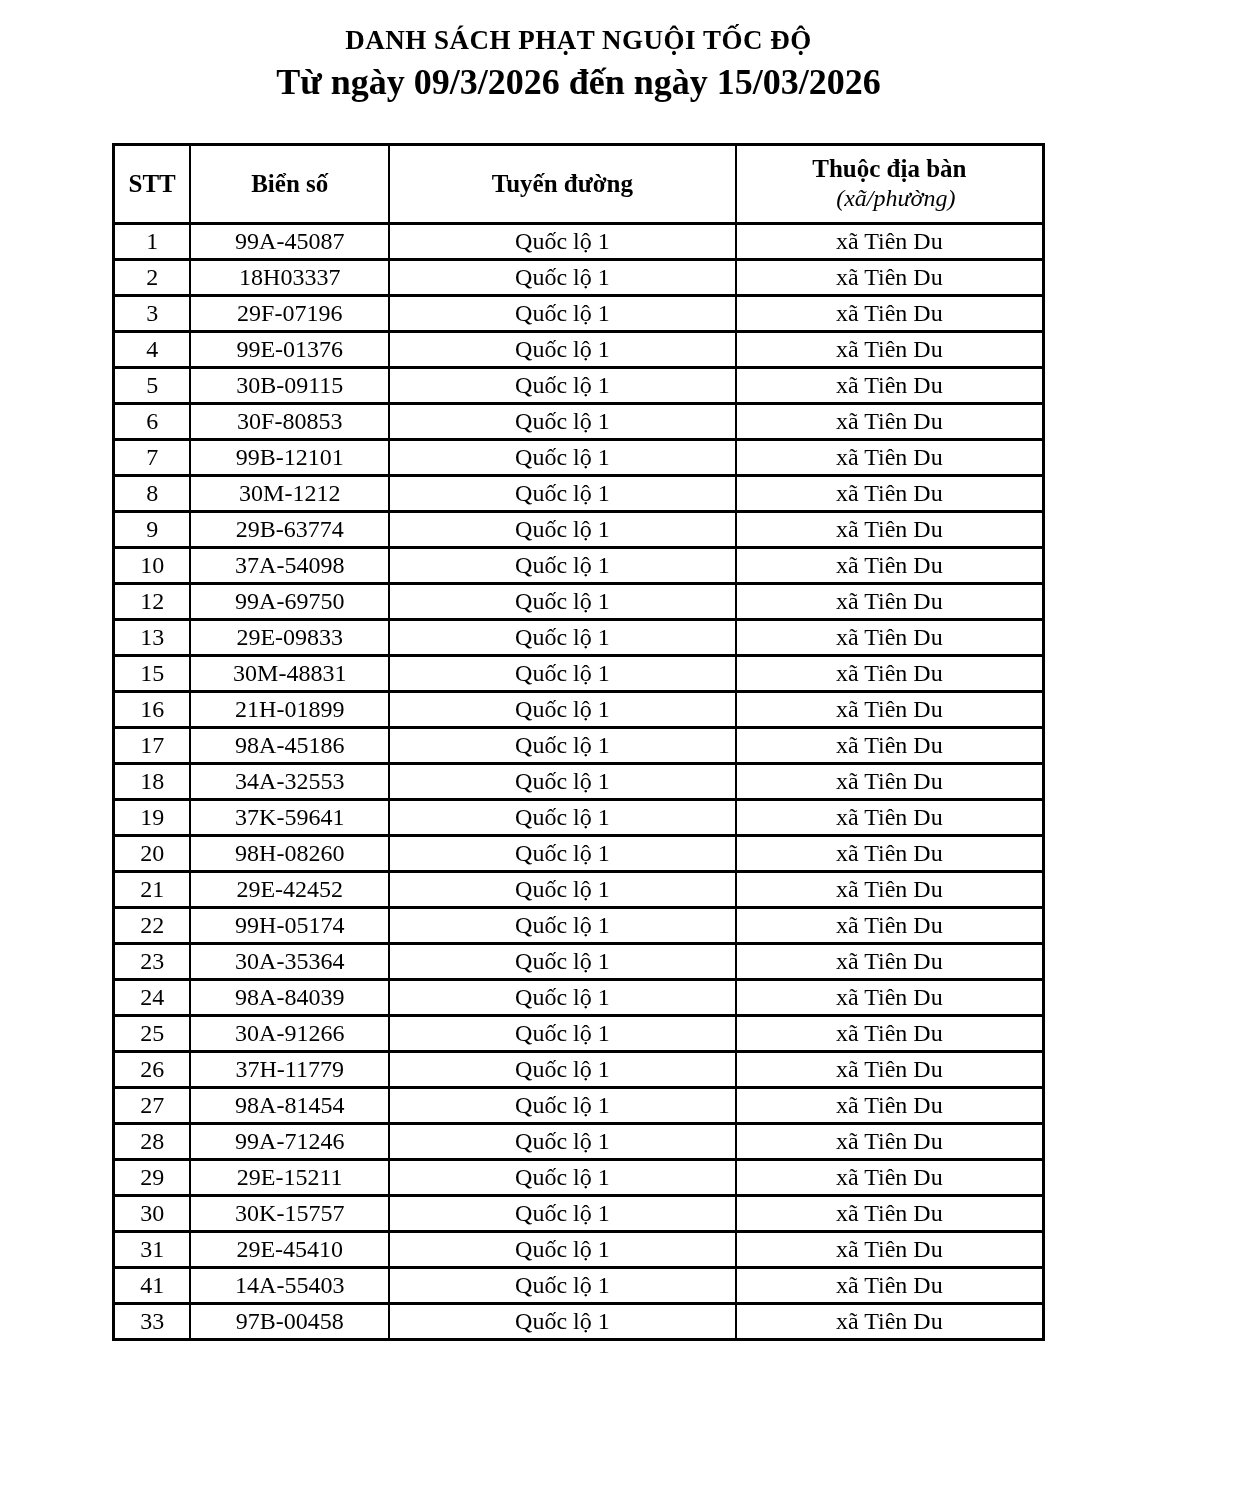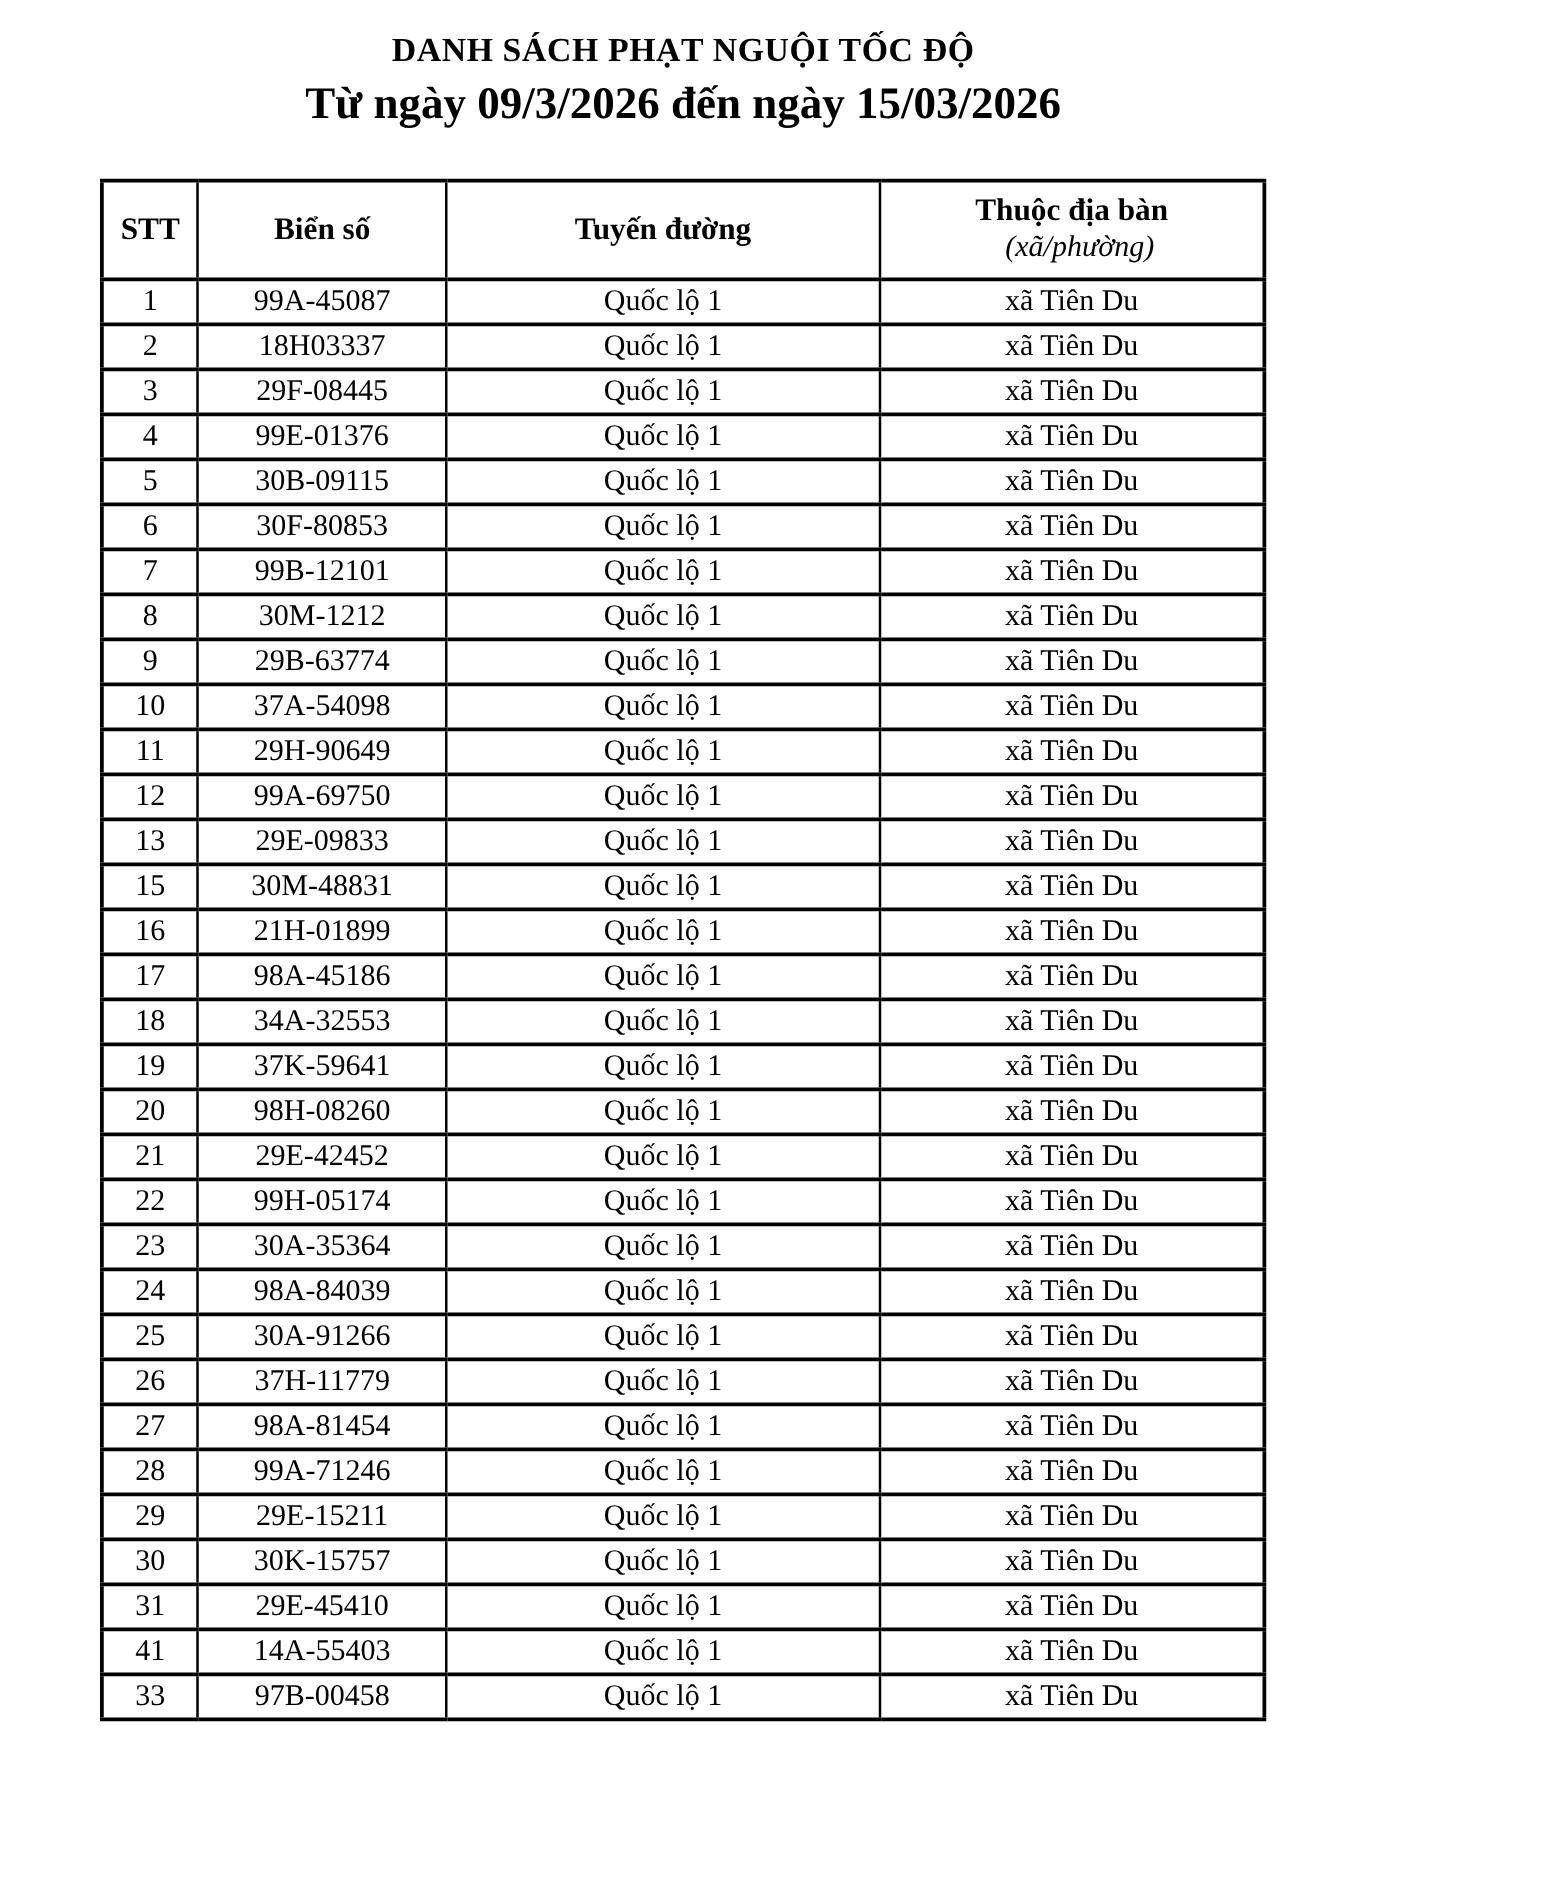--- a/index.html
+++ b/index.html
@@ -11,21 +11,21 @@
   }
   .page {
     position: relative;
     width: 1240px;
     height: 1508px;
     background: #ffffff;
     overflow: hidden;
   }
   .content {
     width: 933px;
-    margin-left: 80px;
+    margin-left: 112px;
     border-radius: 12px;
   }
   .doc-title {
     margin: 0;
     padding-top: 24px;
     text-align: center;
     font-weight: bold;
     font-size: 27px;
     line-height: 1.25;
     letter-spacing: 0.5px;
@@ -109,21 +109,21 @@
 
   <tr>
     <td class="col-stt">2</td>
     <td class="col-plate">18H03337</td>
     <td class="col-route">Quốc lộ 1</td>
     <td class="col-area">xã Tiên Du</td>
   </tr>
 
   <tr>
     <td class="col-stt">3</td>
-    <td class="col-plate">29F-08445</td>
+    <td class="col-plate">29F-07196</td>
     <td class="col-route">Quốc lộ 1</td>
     <td class="col-area">xã Tiên Du</td>
   </tr>
 
   <tr>
     <td class="col-stt">4</td>
     <td class="col-plate">99E-01376</td>
     <td class="col-route">Quốc lộ 1</td>
     <td class="col-area">xã Tiên Du</td>
   </tr>
@@ -163,26 +163,20 @@
     <td class="col-area">xã Tiên Du</td>
   </tr>
 
   <tr>
     <td class="col-stt">10</td>
     <td class="col-plate">37A-54098</td>
     <td class="col-route">Quốc lộ 1</td>
     <td class="col-area">xã Tiên Du</td>
   </tr>
 
-  <tr>
-    <td class="col-stt">11</td>
-    <td class="col-plate">29H-90649</td>
-    <td class="col-route">Quốc lộ 1</td>
-    <td class="col-area">xã Tiên Du</td>
-  </tr>
 
   <tr>
     <td class="col-stt">12</td>
     <td class="col-plate">99A-69750</td>
     <td class="col-route">Quốc lộ 1</td>
     <td class="col-area">xã Tiên Du</td>
   </tr>
 
   <tr>
     <td class="col-stt">13</td>

